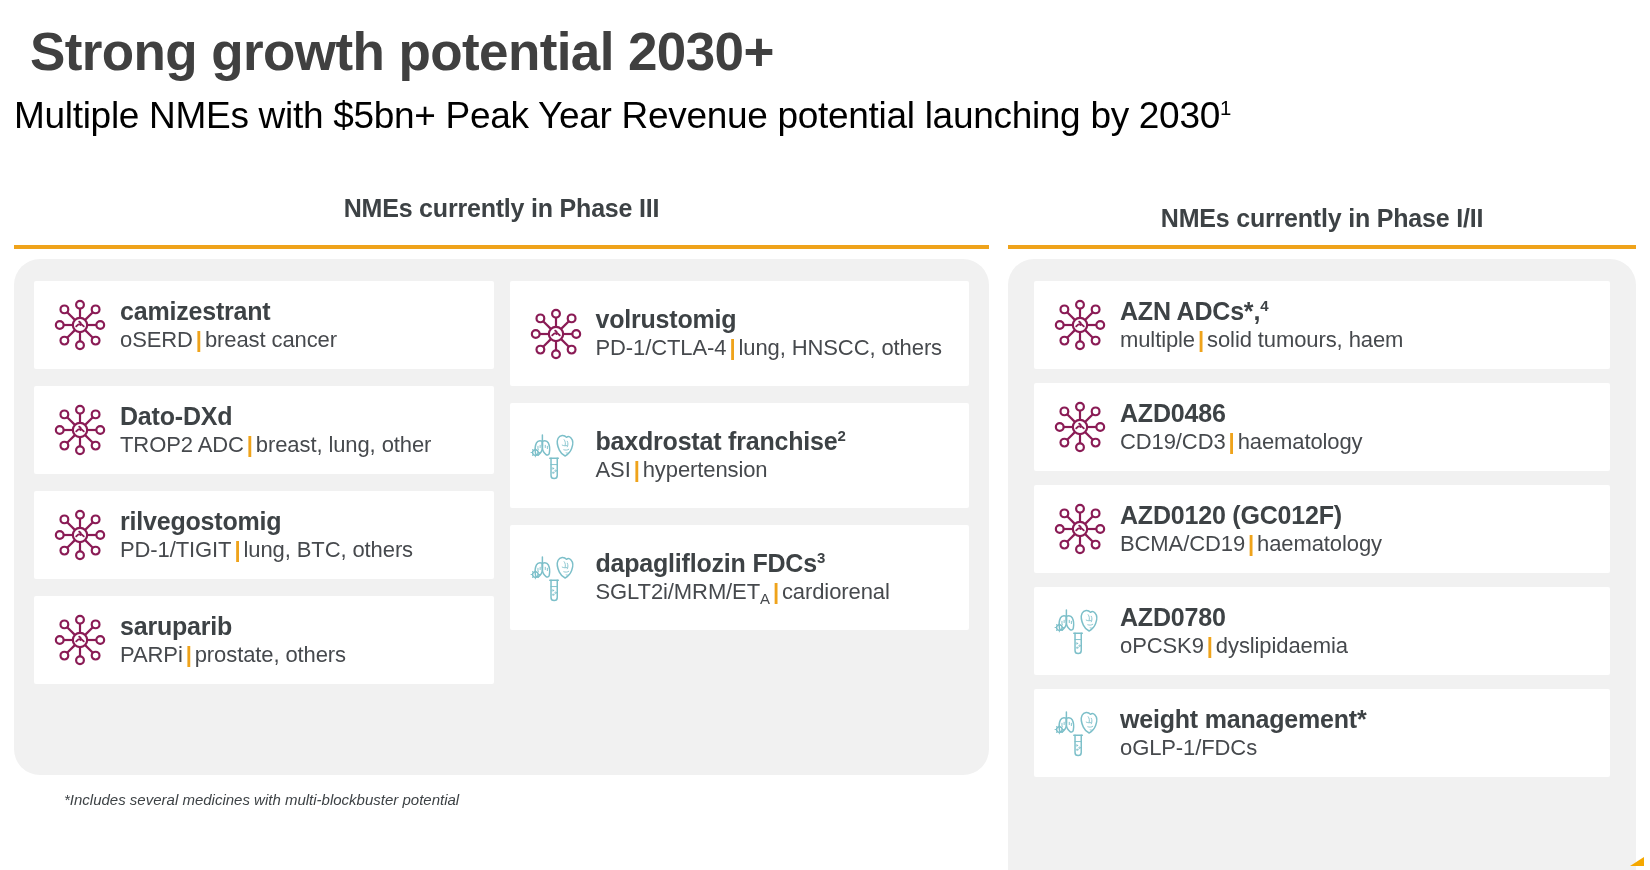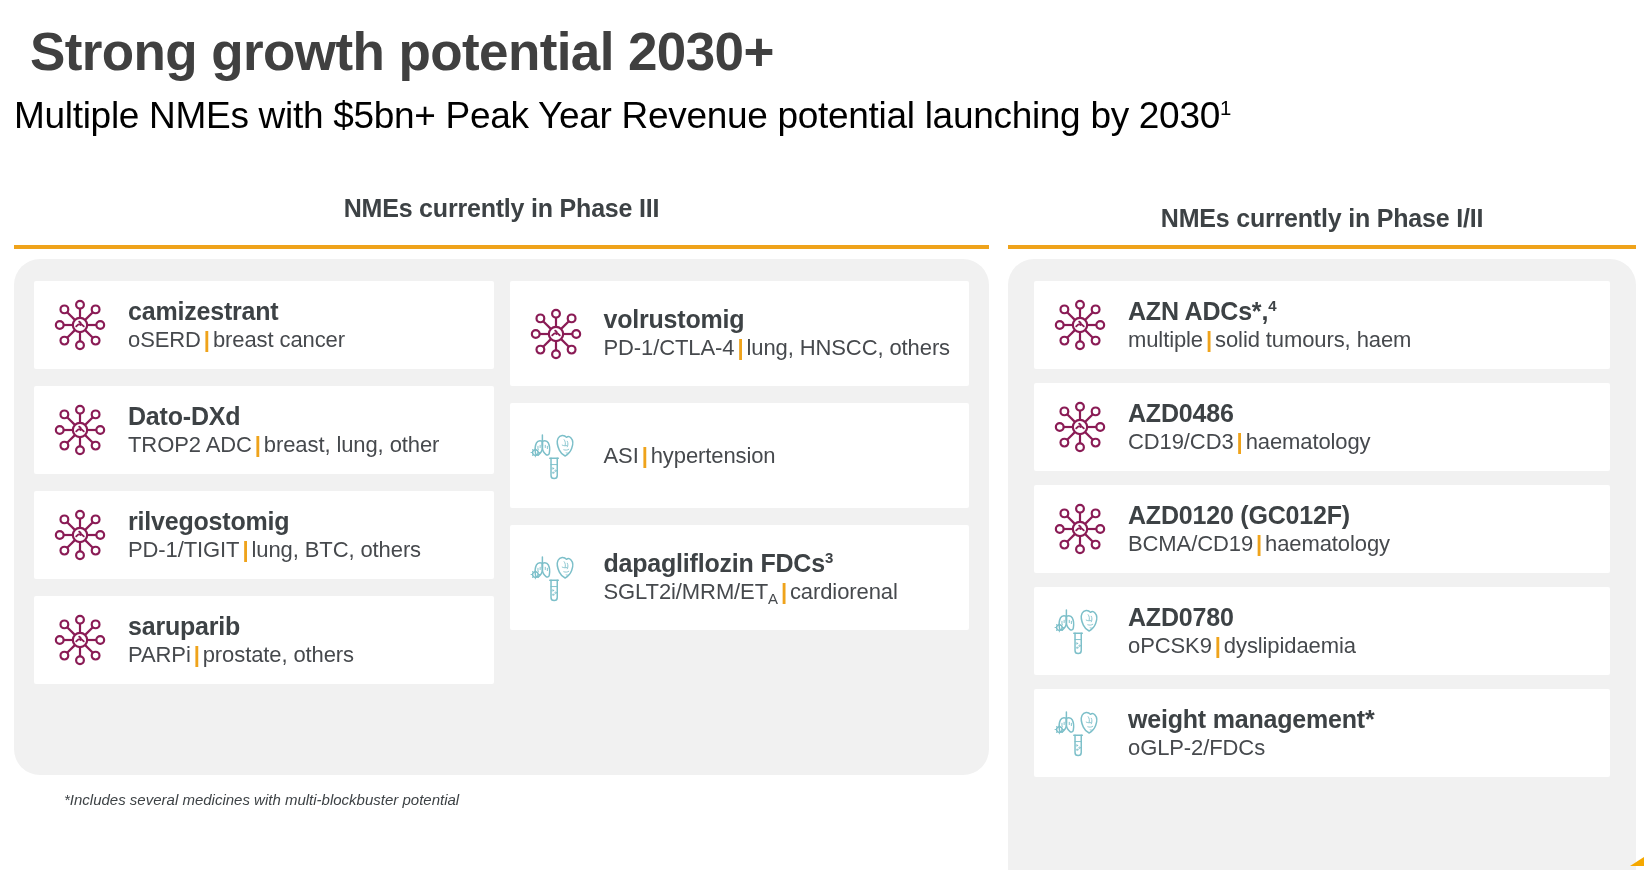--- a/index.html
+++ b/index.html
@@ -93,21 +93,21 @@
   }
   .panel.right .panel-inner { padding: 22px 26px; }
   .panel.right .col { gap: 14px; }
 
   
   .card {
     background: #ffffff;
     border-radius: 2px;
     display: flex;
     align-items: center;
-    gap: 20px;
+    gap: 12px;
     padding: 10px 18px;
     box-sizing: border-box;
     min-height: 92px;
   }
   .card.tall { min-height: 105px; }
   .card.short { min-height: 88px; }
   .card.spacer {
     background: transparent;
     min-height: 0;
     flex: 1;
@@ -375,20 +375,21 @@
       <path d="M28 36 h11"></path>
       <path d="M29.6 36 v22 a4 4 0 0 0 8 0 v-22"></path>
       <path d="M29.6 44 h8" stroke-width="1.2"></path>
       <circle cx="32" cy="49" r="1" stroke-width="1"></circle>
       <circle cx="35.4" cy="52" r="1" stroke-width="1"></circle>
       <circle cx="32.4" cy="54.5" r="1" stroke-width="1"></circle>
     </g>
   </svg>
           </div>
           <div class="card-text">
+            <div class="card-name"><span>baxdrostat franchise</span><sup>2</sup></div>
             <div class="card-sub"><span>ASI</span><span class="pipe">|</span><span>hypertension</span></div>
           </div>
         </div>
         <div class="card tall">
           <div class="card-icon">
             <svg width="56" height="56" viewBox="0 0 72 66">
     <g fill="none" stroke="#7cbfc9" stroke-width="1.9" stroke-linecap="round" stroke-linejoin="round">
 
       <path d="M18.5 6 v14"></path>
       <path d="M18.5 14 c-3 -1 -6 -1 -7.6 2.2 c-1.8 3.6 -2 9.5 -1.3 13.2 c0.4 2.3 2.6 3 4.2 1.8 c2.6 -2 4.7 -5.2 4.7 -9.4 z"></path>
@@ -566,21 +567,21 @@
       <path d="M29.6 36 v22 a4 4 0 0 0 8 0 v-22"></path>
       <path d="M29.6 44 h8" stroke-width="1.2"></path>
       <circle cx="32" cy="49" r="1" stroke-width="1"></circle>
       <circle cx="35.4" cy="52" r="1" stroke-width="1"></circle>
       <circle cx="32.4" cy="54.5" r="1" stroke-width="1"></circle>
     </g>
   </svg>
           </div>
           <div class="card-text">
             <div class="card-name"><span>weight management*</span></div>
-            <div class="card-sub"><span>oGLP-2/FDCs</span></div>
+            <div class="card-sub"><span>oGLP-1/FDCs</span></div>
           </div>
         </div>
       </div>
   </div>
 </div>
 
 <div class="footnote">*Includes several medicines with multi-blockbuster potential</div>
 
 <div class="corner-mark"></div>
 

